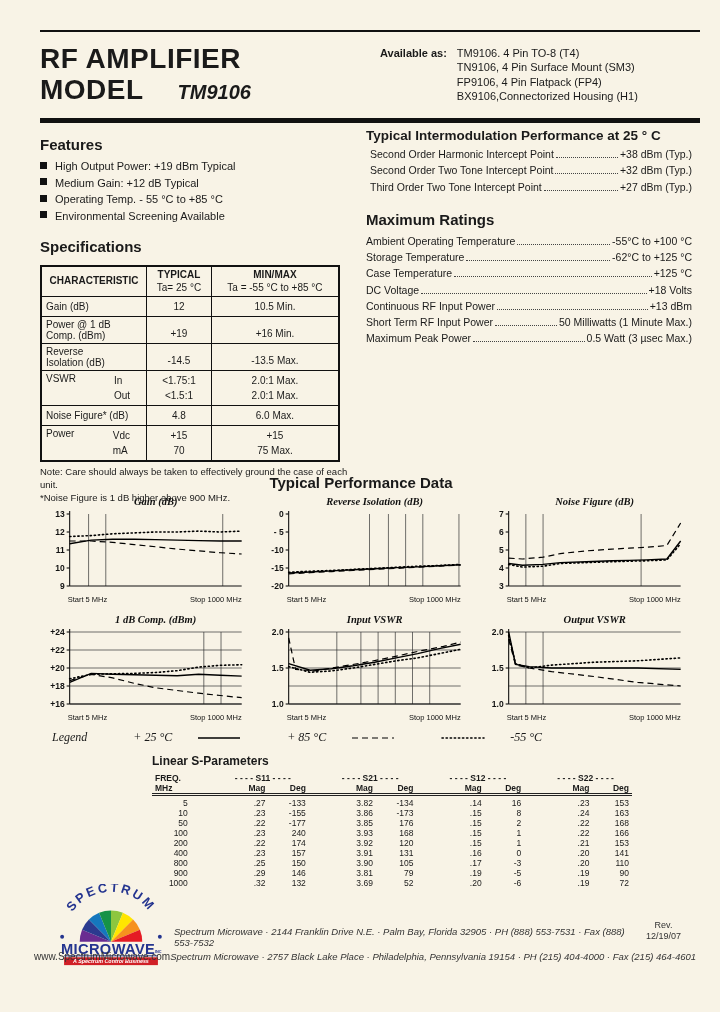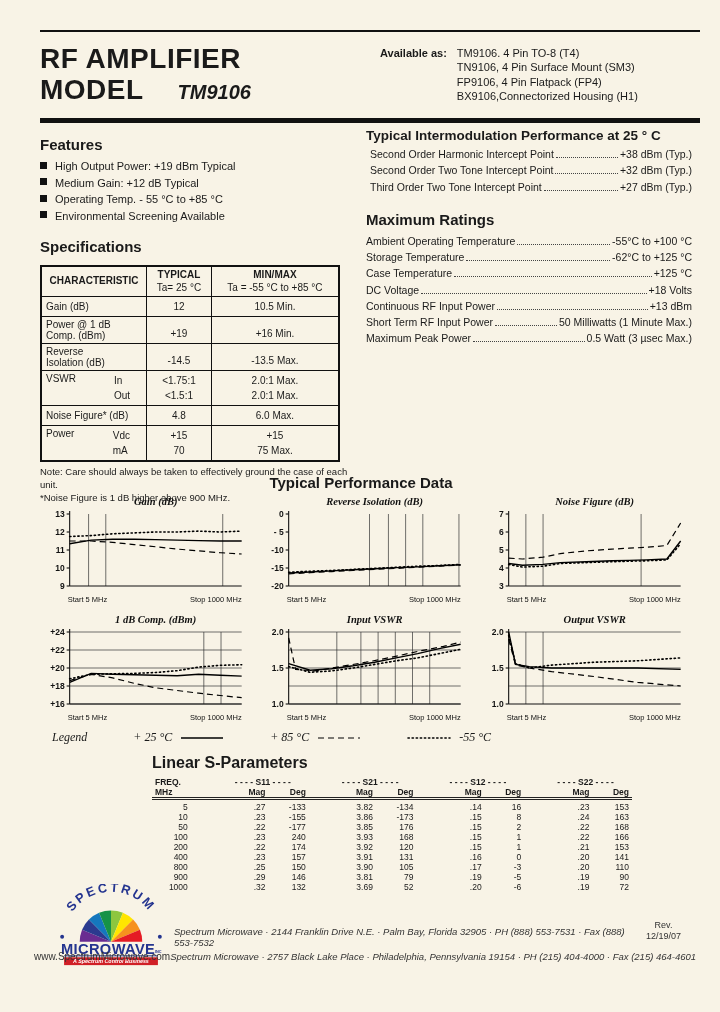--- a/index.html
+++ b/index.html
@@ -54,26 +54,26 @@
   .tick{font:bold 8.5px "Liberation Sans", sans-serif;fill:#111;}
   .xlab{font:7.5px "Liberation Sans", sans-serif;fill:#111;}
   .grid{stroke:#333;stroke-width:.7;}
   .axis{stroke:#111;stroke-width:1.1;}
   .ln{fill:none;stroke:#000;stroke-width:1.4;}
   .ln.dashed{stroke-dasharray:6 4;stroke-width:1.2;}
   .ln.dotted{stroke-dasharray:1.3 2.8;stroke-width:1.6;stroke-linecap:round;}
 
   
   .legend{position:absolute;left:52px;top:730px;display:flex;align-items:center;gap:46px;font:italic 12px "Liberation Serif", serif;}
-  .leg-item{display:flex;align-items:center;gap:8px;}
+  .leg-item{display:flex;align-items:center;gap:25px;}
   .leg-item svg{width:44px;height:8px;}
 
   
   .spar{position:absolute;left:152px;top:754px;width:480px;}
-  .spar .h3{font-size:16px;font-weight:bold;margin-bottom:5px;}
+  .spar .h3{font-size:12px;font-weight:bold;margin-bottom:5px;}
   table.spt{border-collapse:collapse;width:100%;font-size:8.5px;line-height:1.18;}
   table.spt th{font-weight:bold;padding:0 3px;white-space:nowrap;}
   table.spt td{padding:0 3px;text-align:right;}
   table.spt .gh{text-align:center;}
   table.spt .fh{text-align:left;}
   table.spt td.fq{text-align:right;padding-right:14px;}
   .seprow td{border-top:3px double #222;padding:0;height:2px;}
   .gpad{padding-left:18px !important;}
 
   

